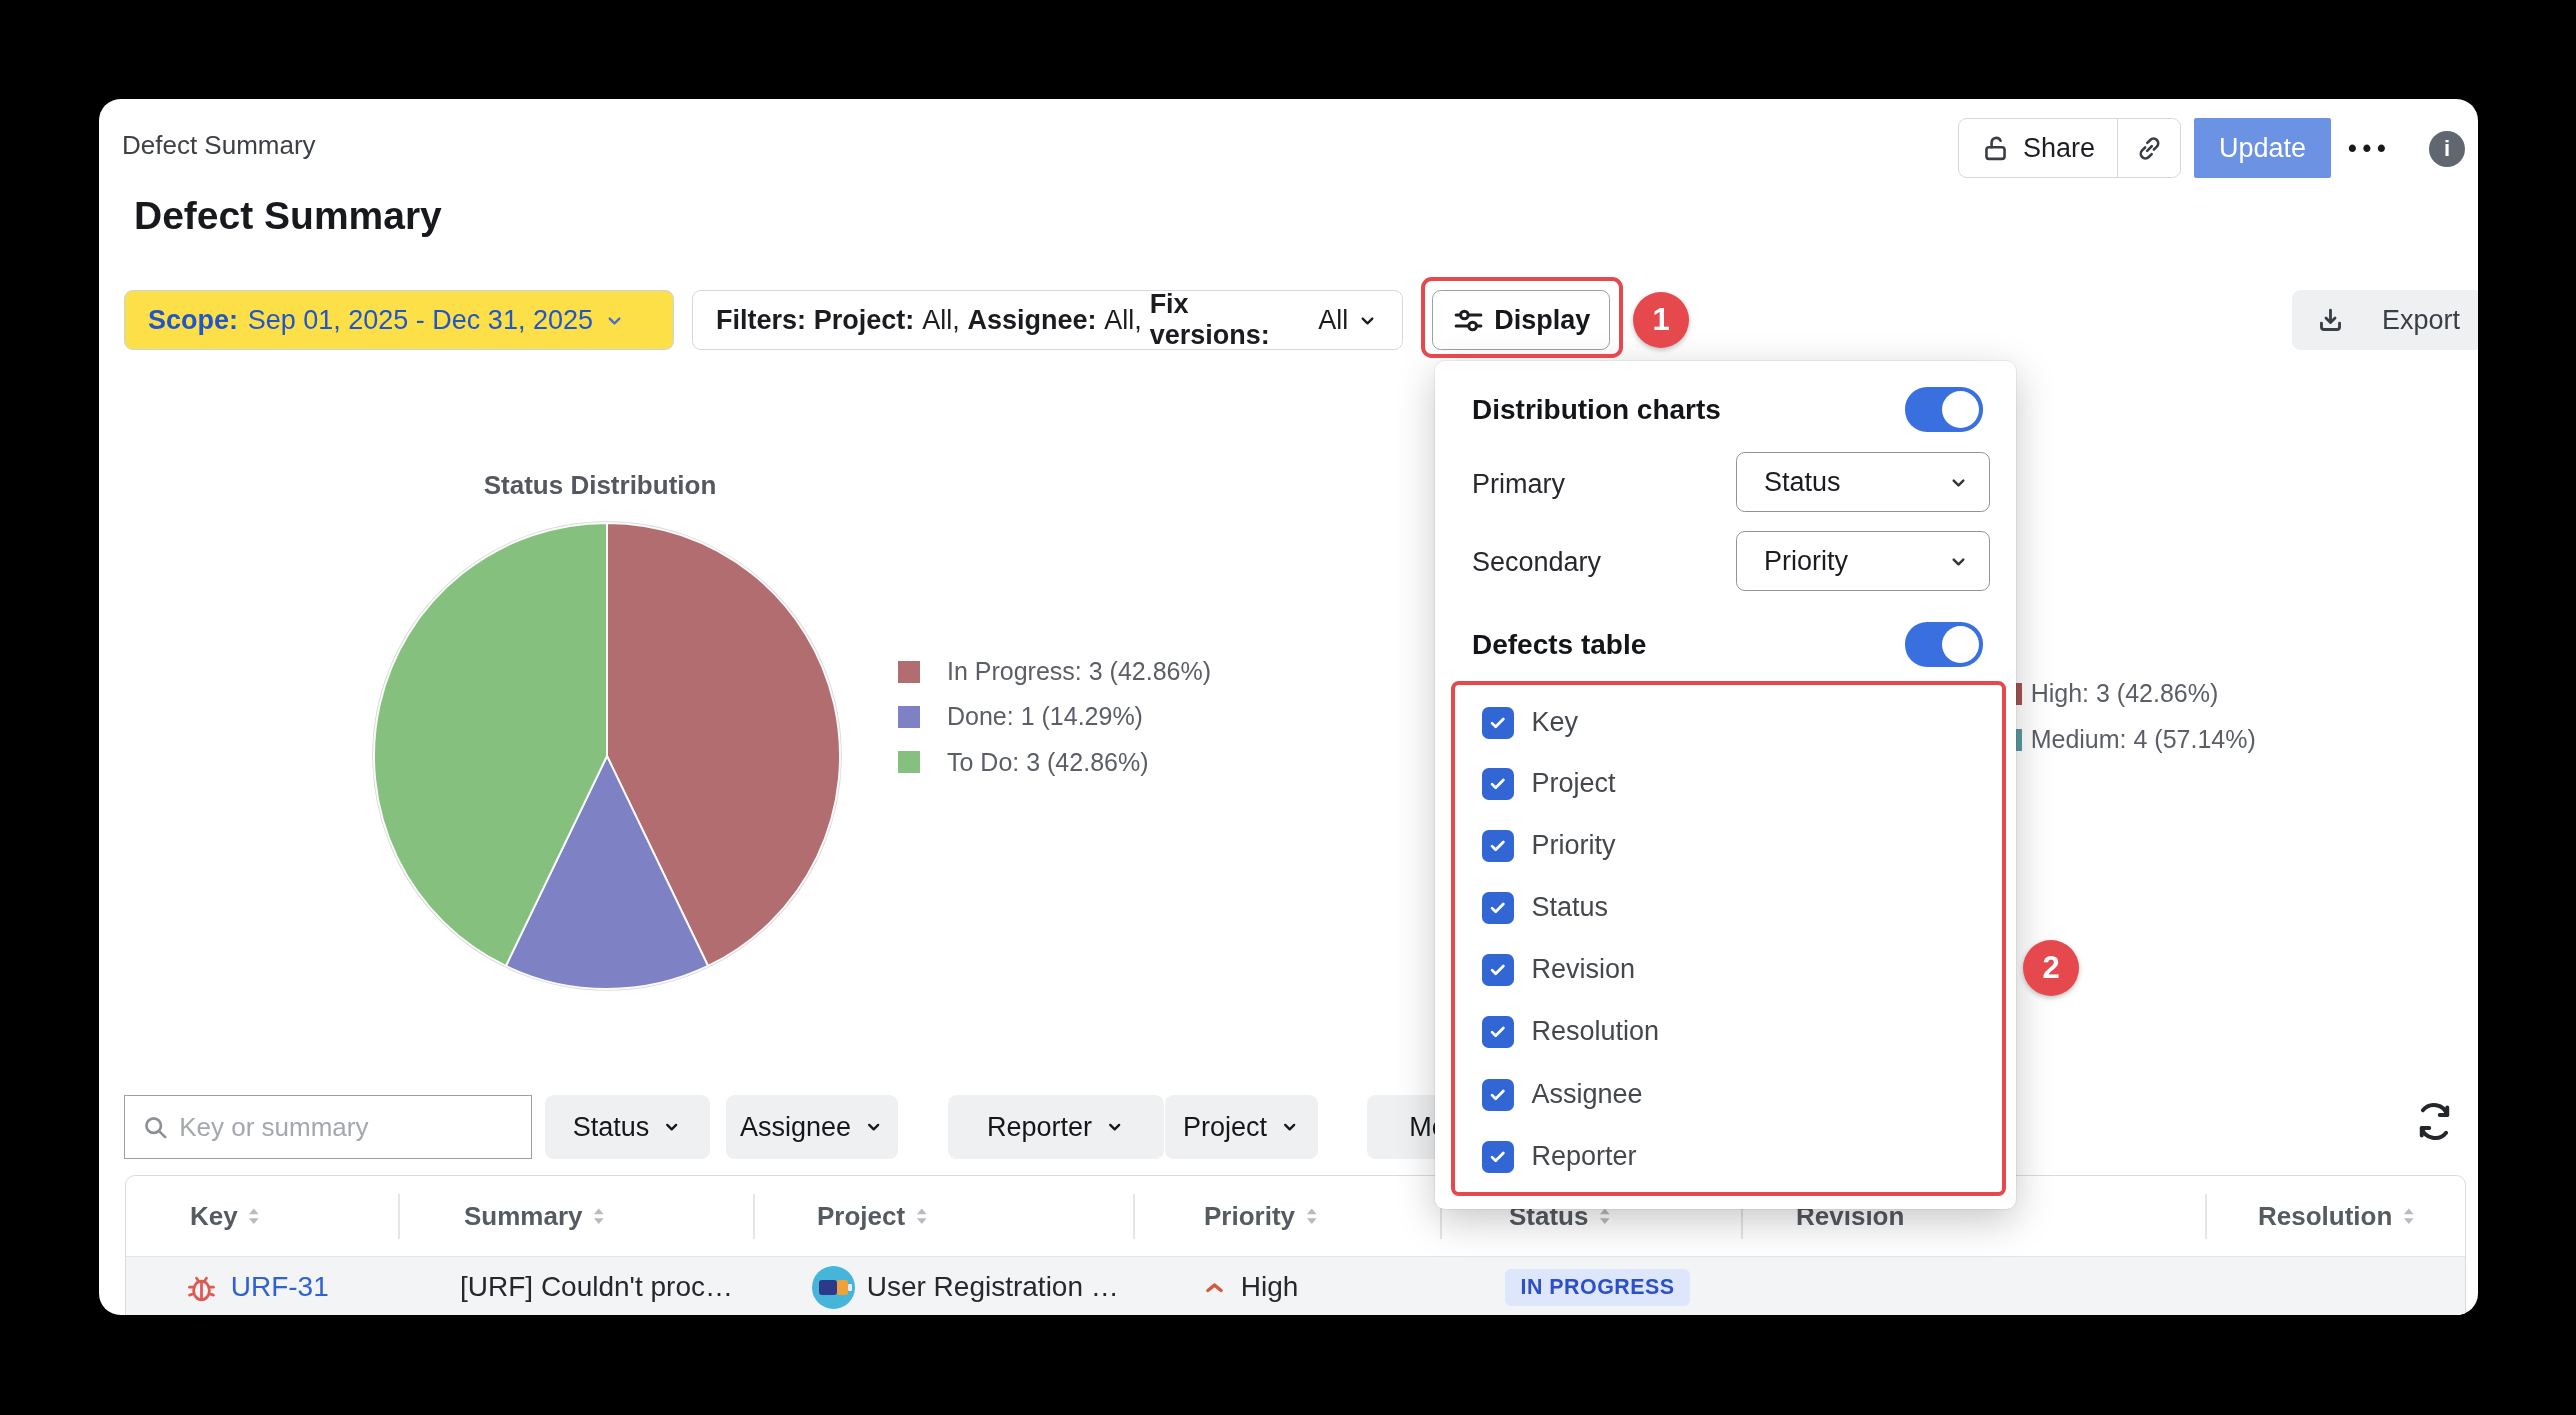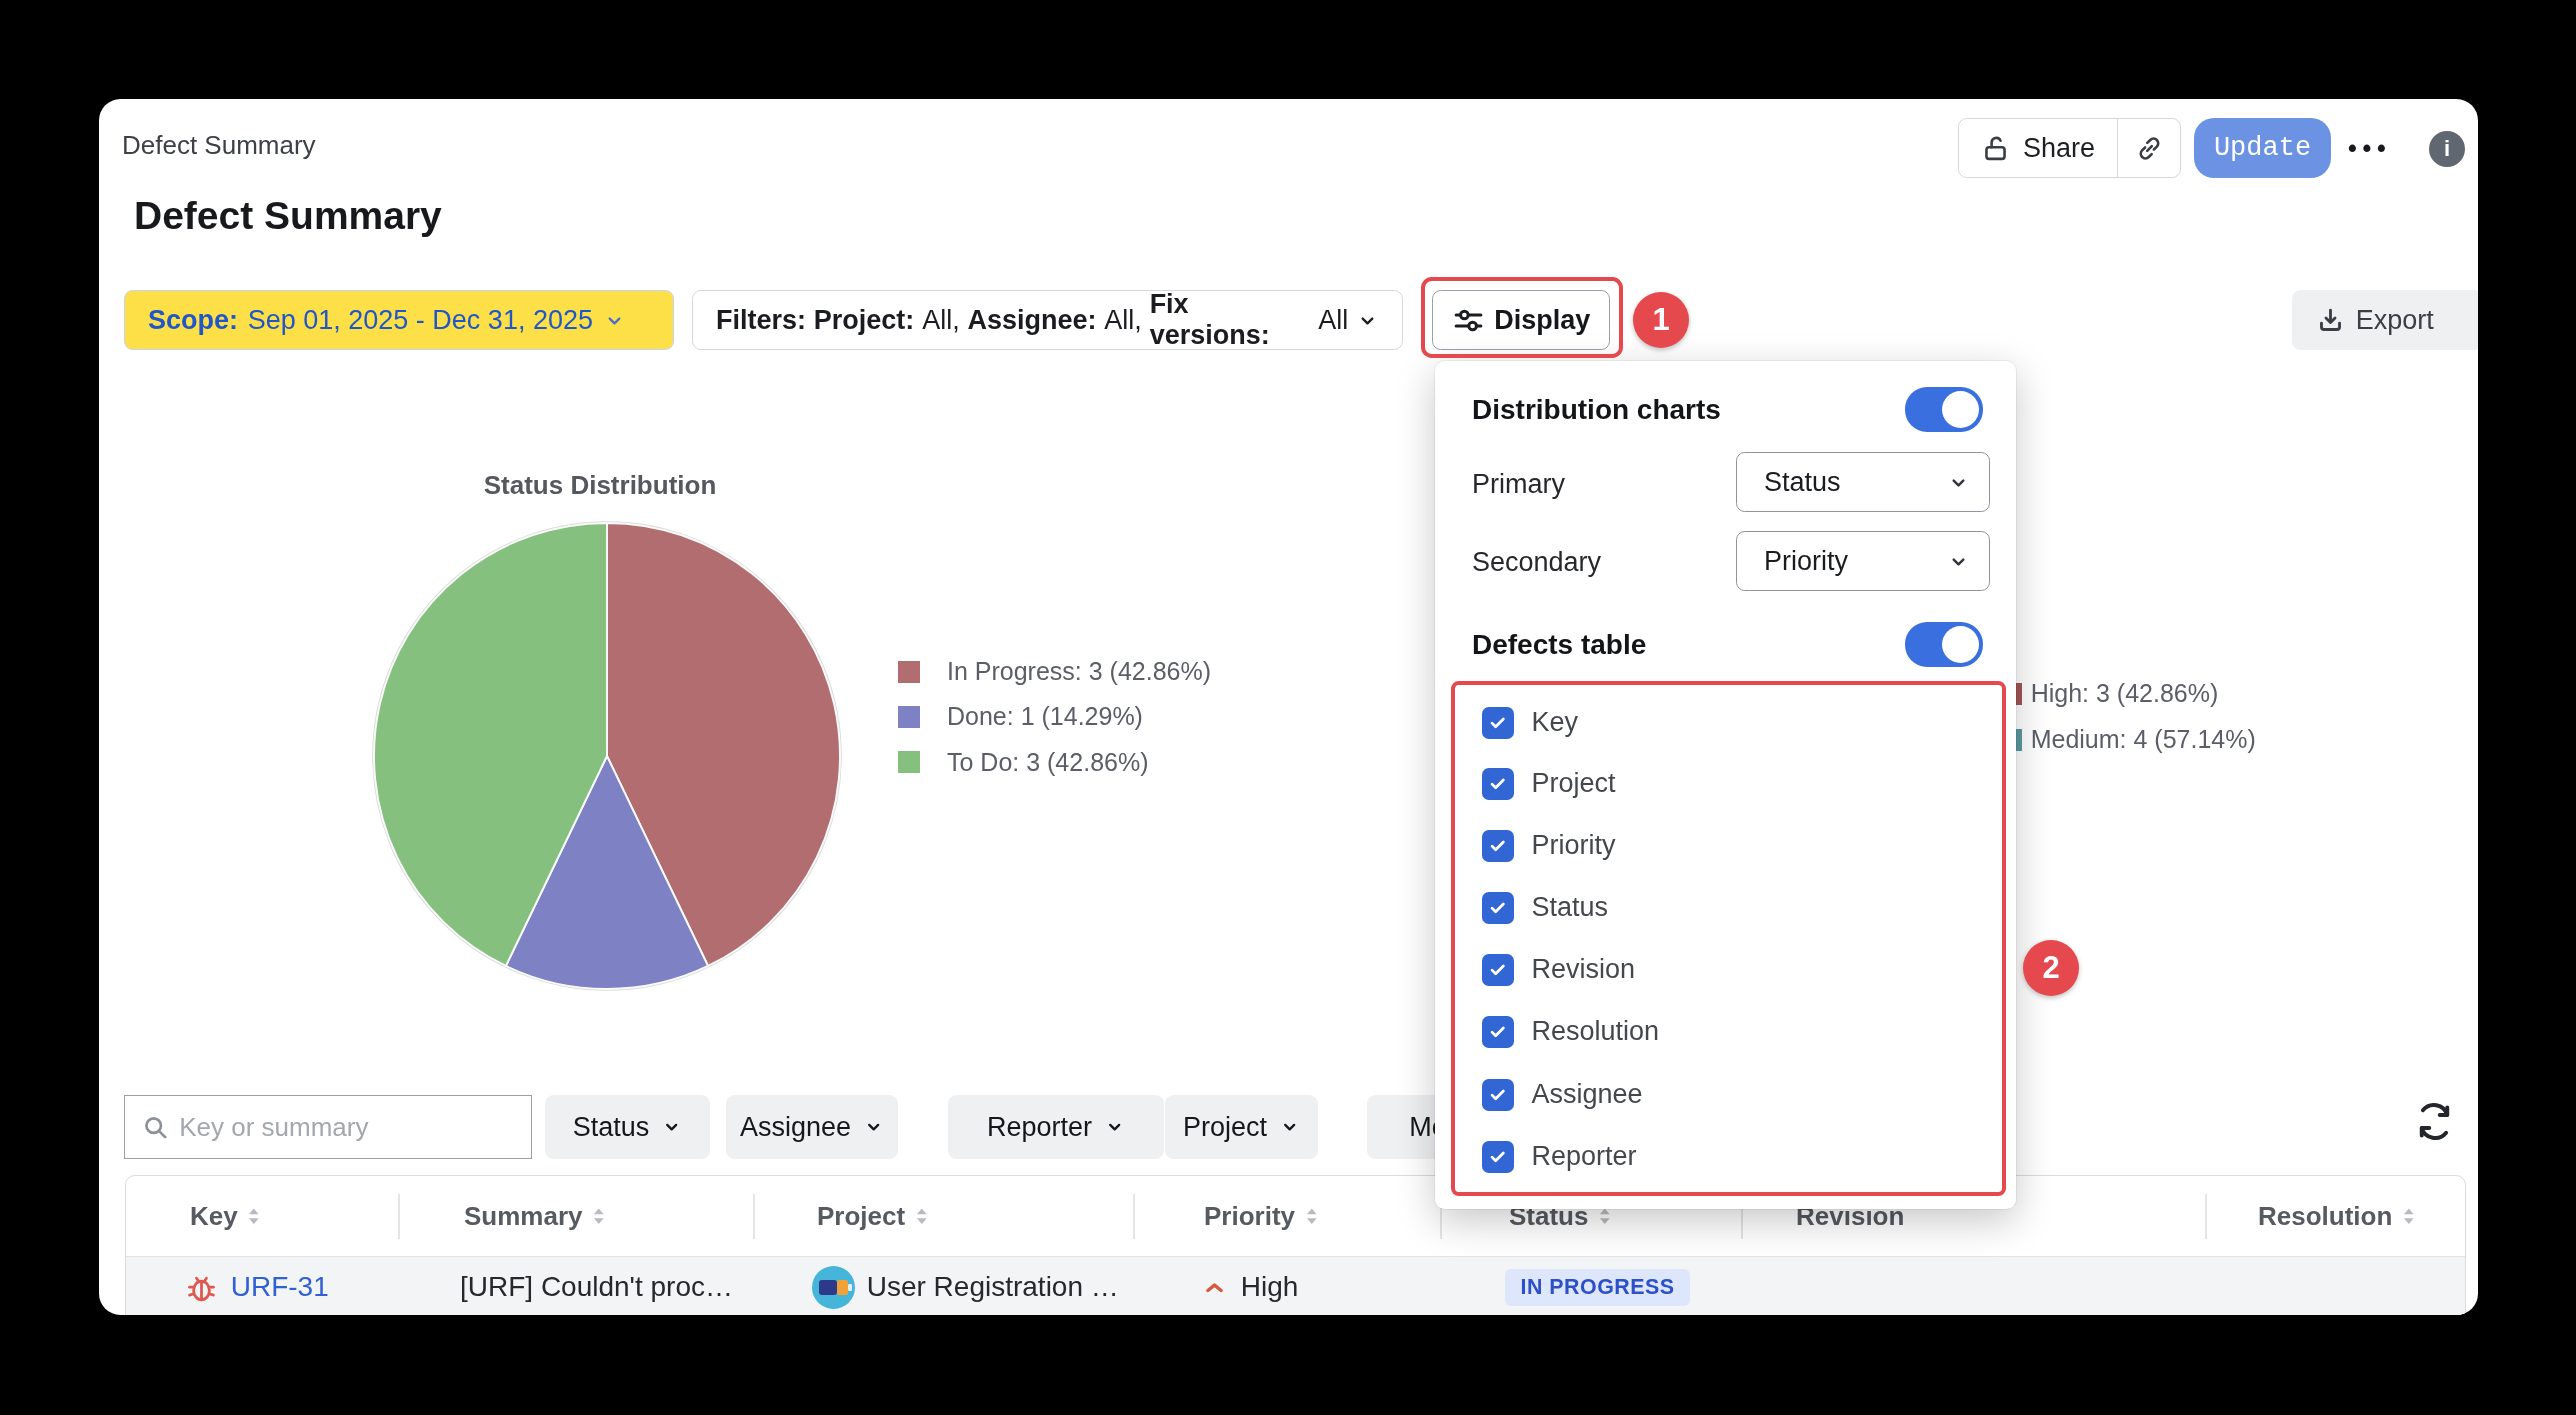--- a/index.html
+++ b/index.html
@@ -7,33 +7,33 @@
   .abs { position:absolute; }
   .card { position:absolute; left:99px; top:99px; width:2379px; height:1216px; background:#fff; border-radius:21.4px; overflow:hidden; }
 
   
   .breadcrumb { left:23px; top:31px; font-size:26px; color:#3d4046; }
   .hdr-group { left:1859px; top:19.4px; height:60px; display:flex; align-items:center; background:#fff; border:1.9px solid #d5d7db; border-radius:8.7px; }
   .hdr-share { display:flex; align-items:center; gap:11.7px; padding:0 21.4px; height:100%; cursor:pointer; }
   .hdr-share span { font-size:27px; color:#1c1e22; }
   .hdr-divider { width:1.9px; height:100%; background:#d5d7db; }
   .hdr-link { width:62px; height:100%; display:flex; align-items:center; justify-content:center; cursor:pointer; }
-  .btn-update { left:2095px; top:19.4px; width:137px; height:60px; background:#6b92e3; border:none; border-radius:20px; color:#fff; font-size:27px; font-family:Liberation Mono, monospace; cursor:pointer; }
+  .btn-update { left:2095px; top:19.4px; width:137px; height:60px; background:#6b92e3; border:none; border-radius:2px; color:#fff; font-size:27px; font-family:Liberation Sans, sans-serif; cursor:pointer; }
   .more-dots { left:2249px; top:35px; width:68px; font-size:25px; letter-spacing:5.8px; font-weight:bold; color:#17191d; cursor:pointer; }
   .info-btn { left:2330px; top:32px; width:36px; height:36px; border-radius:50%; background:#616770; color:#fff; font-size:22px; font-weight:bold; display:flex; align-items:center; justify-content:center; cursor:pointer; }
   .page-title { left:35px; top:95px; font-size:39px; font-weight:bold; color:#17191c; }
 
   
   .toolbar-btn { top:191px; height:60px; display:flex; align-items:center; gap:9.7px; border-radius:8.7px; font-size:27px; padding:0 23px; cursor:pointer; }
   .btn-scope { left:25px; width:550px; background:#fde047; border:1.9px solid #c3d3f4; color:#2156c8; }
   .btn-scope .bold { font-weight:bold; }
   .btn-filters { left:593px; width:711px; background:#fff; border:1.9px solid #d5d7db; color:#1a1c20; gap:7.8px; }
   .btn-filters .b { font-weight:bold; }
   .btn-display { left:1333px; width:178px; background:#fff; border:1.9px solid #9aa0a8; color:#15171a; font-weight:600; justify-content:center; }
-  .btn-export { left:2193px; width:191px; background:#eff0f2; border:none; color:#3a3e45; justify-content:flex-start; }
+  .btn-export { left:2193px; width:191px; background:#eff0f2; border:none; color:#3a3e45; justify-content:space-between; }
   .red-rect-1 { left:1322px; top:178px; width:202px; height:81px; border:4.9px solid #e5484d; border-radius:10.7px; z-index:60; pointer-events:none; }
   .num-badge { width:56px; height:56px; border-radius:50%; background:#e5484d; color:#fff; font-size:31px; font-weight:bold; display:flex; align-items:center; justify-content:center; z-index:61; box-shadow:0 1.9px 5.8px rgba(0,0,0,.25); }
   .badge-1 { left:1534px; top:193px; }
   .badge-2 { left:1924px; top:841px; }
 
   
   .chart-title { left:307px; top:371px; width:388px; text-align:center; font-size:26px; font-weight:bold; color:#56585f; }
   .pie-wrap { left:272px; top:421px; width:472px; height:472px; }
   .legend { left:799px; top:560px; display:flex; flex-direction:column; gap:20.4px; z-index:1; }
   .legend-row { display:flex; align-items:center; gap:27px; height:25px; }

